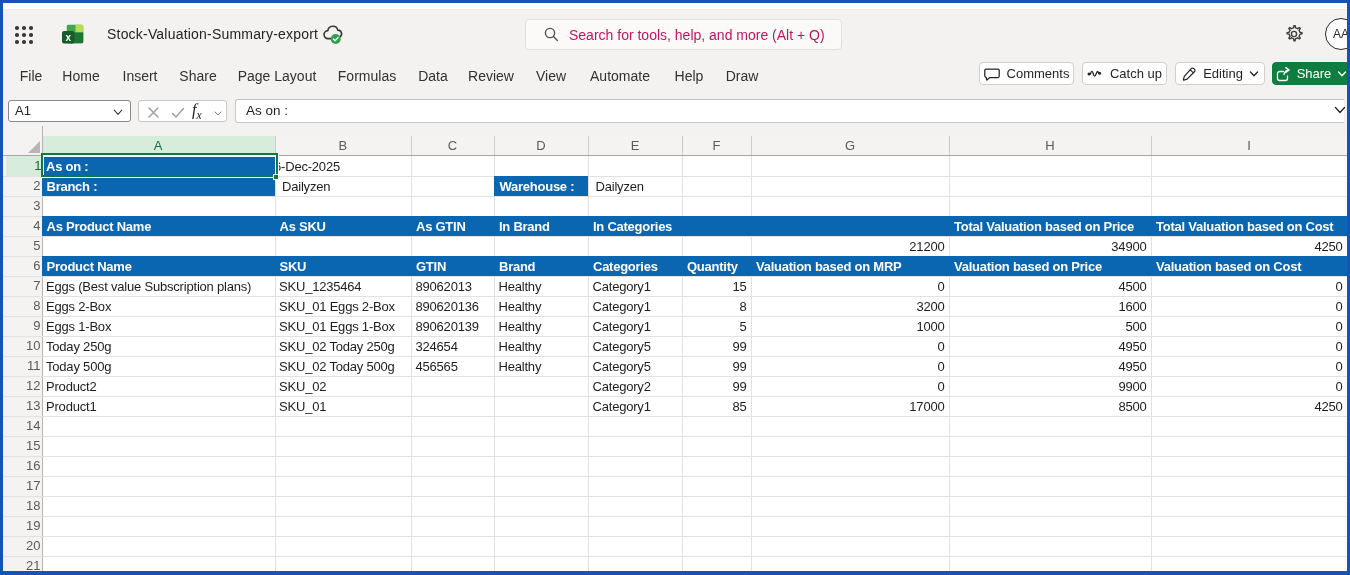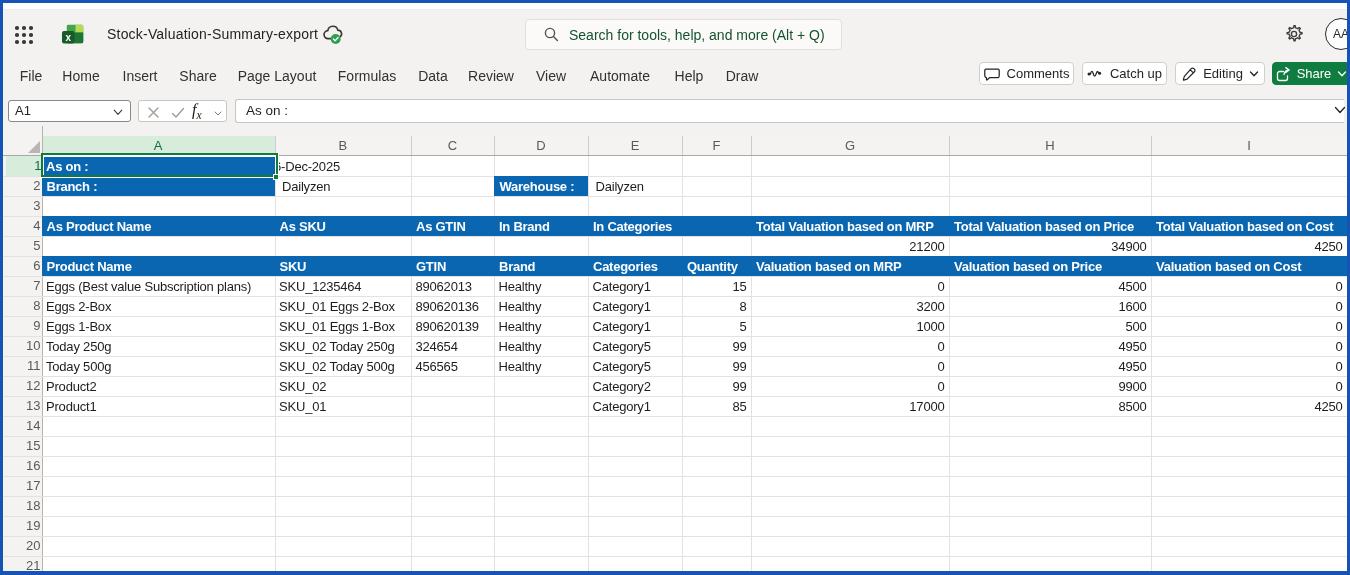--- a/index.html
+++ b/index.html
@@ -46,21 +46,21 @@
 <svg class="abs" style="left:319px;top:21px" width="24" height="22" viewBox="0 0 24 22">
 <path d="M6.2 14.6 h4.2 M6.2 14.6 a4 4 0 0 1 -0.4 -8 a5.1 5.1 0 0 1 10 -0.5 a3.7 3.7 0 0 1 2.5 6.5" fill="none" stroke="#383736" stroke-width="1.6" stroke-linecap="round"></path>
 <circle cx="13.7" cy="15" r="5" fill="#2ba14e"></circle>
 <path d="M11.4 15 l1.7 1.7 l3-3.2" fill="none" stroke="#fff" stroke-width="1.3" stroke-linecap="round" stroke-linejoin="round"></path>
 </svg>
 <div class="abs" style="left:522px;top:16px;width:317px;height:31px;background:#fbfaf9;border:1px solid #e1dfdd;border-radius:4px"></div>
 <svg class="abs" style="left:541px;top:24px" width="15" height="15" viewBox="0 0 15 15">
 <circle cx="6" cy="6" r="4.6" fill="none" stroke="#55534f" stroke-width="1.4"></circle>
 <path d="M9.5 9.5 L13.4 13.4" stroke="#55534f" stroke-width="1.4" stroke-linecap="round"></path>
 </svg>
-<div class="abs" style="left:566px;top:24px;font-size:14px;color:#14532d">Search for tools, help, and more (Alt + Q)</div>
+<div class="abs" style="left:566px;top:24px;font-size:14px;color:#be185d">Search for tools, help, and more (Alt + Q)</div>
 <svg class="abs" style="left:1281px;top:21px" width="20" height="20" viewBox="0 0 20 20">
 <path fill="none" stroke="#403e3c" stroke-width="1.4" d="M10 1.8 l1.1 0 l0.5 2.1 a6.4 6.4 0 0 1 1.9 0.8 l1.9-1.1 l0.8 0.8 l-1.1 1.9 a6.4 6.4 0 0 1 0.8 1.9 l2.1 0.5 l0 1.1 l-2.1 0.5 a6.4 6.4 0 0 1 -0.8 1.9 l1.1 1.9 l-0.8 0.8 l-1.9-1.1 a6.4 6.4 0 0 1 -1.9 0.8 l-0.5 2.1 l-1.1 0 l-0.5-2.1 a6.4 6.4 0 0 1 -1.9-0.8 l-1.9 1.1 l-0.8-0.8 l1.1-1.9 a6.4 6.4 0 0 1 -0.8-1.9 l-2.1-0.5 l0-1.1 l2.1-0.5 a6.4 6.4 0 0 1 0.8-1.9 l-1.1-1.9 l0.8-0.8 l1.9 1.1 a6.4 6.4 0 0 1 1.9-0.8 z"></path>
 <circle cx="10" cy="10" r="2.6" fill="none" stroke="#403e3c" stroke-width="1.4"></circle>
 </svg>
 <div class="abs" style="left:1322px;top:15px;width:32px;height:32px;border-radius:50%;background:#fdfdfd;border:1.6px solid #2b2a29;display:flex;align-items:center;justify-content:center;font-size:12px;color:#2b2a29">AA</div>
 <div class="menu" style="left:28px">File</div>
 <div class="menu" style="left:78px">Home</div>
 <div class="menu" style="left:137px">Insert</div>
 <div class="menu" style="left:195px">Share</div>
 <div class="menu" style="left:274px">Page Layout</div>
@@ -201,21 +201,20 @@
 <div class="bluecell" style="left:491px;top:172.5px;width:94px;height:20.5px"></div>
 <div class="bluecell" style="left:38.5px;top:212.5px;width:1305.5px;height:20.5px"></div>
 <div class="bluecell" style="left:38.5px;top:252.5px;width:1305.5px;height:20.5px"></div>
 <div class="btxt" style="left:43.5px;top:173.5px">Branch :</div>
 <div class="btxt" style="left:496.5px;top:173.5px">Warehouse :</div>
 <div class="btxt" style="left:43.5px;top:213.5px">As Product Name</div>
 <div class="btxt" style="left:276.5px;top:213.5px">As SKU</div>
 <div class="btxt" style="left:413.0px;top:213.5px">As GTIN</div>
 <div class="btxt" style="left:496.0px;top:213.5px">In Brand</div>
 <div class="btxt" style="left:590.0px;top:213.5px">In Categories</div>
-<div class="btxt" style="left:753.0px;top:213.5px">Total Valuation based on MRP</div>
 <div class="btxt" style="left:951.0px;top:213.5px">Total Valuation based on Price</div>
 <div class="btxt" style="left:1153.0px;top:213.5px">Total Valuation based on Cost</div>
 <div class="btxt" style="left:43.5px;top:253.5px">Product Name</div>
 <div class="btxt" style="left:276.5px;top:253.5px">SKU</div>
 <div class="btxt" style="left:413.0px;top:253.5px">GTIN</div>
 <div class="btxt" style="left:496.0px;top:253.5px">Brand</div>
 <div class="btxt" style="left:590.0px;top:253.5px">Categories</div>
 <div class="btxt" style="left:684.0px;top:253.5px">Quantity</div>
 <div class="btxt" style="left:753.0px;top:253.5px">Valuation based on MRP</div>
 <div class="btxt" style="left:951.0px;top:253.5px">Valuation based on Price</div>

